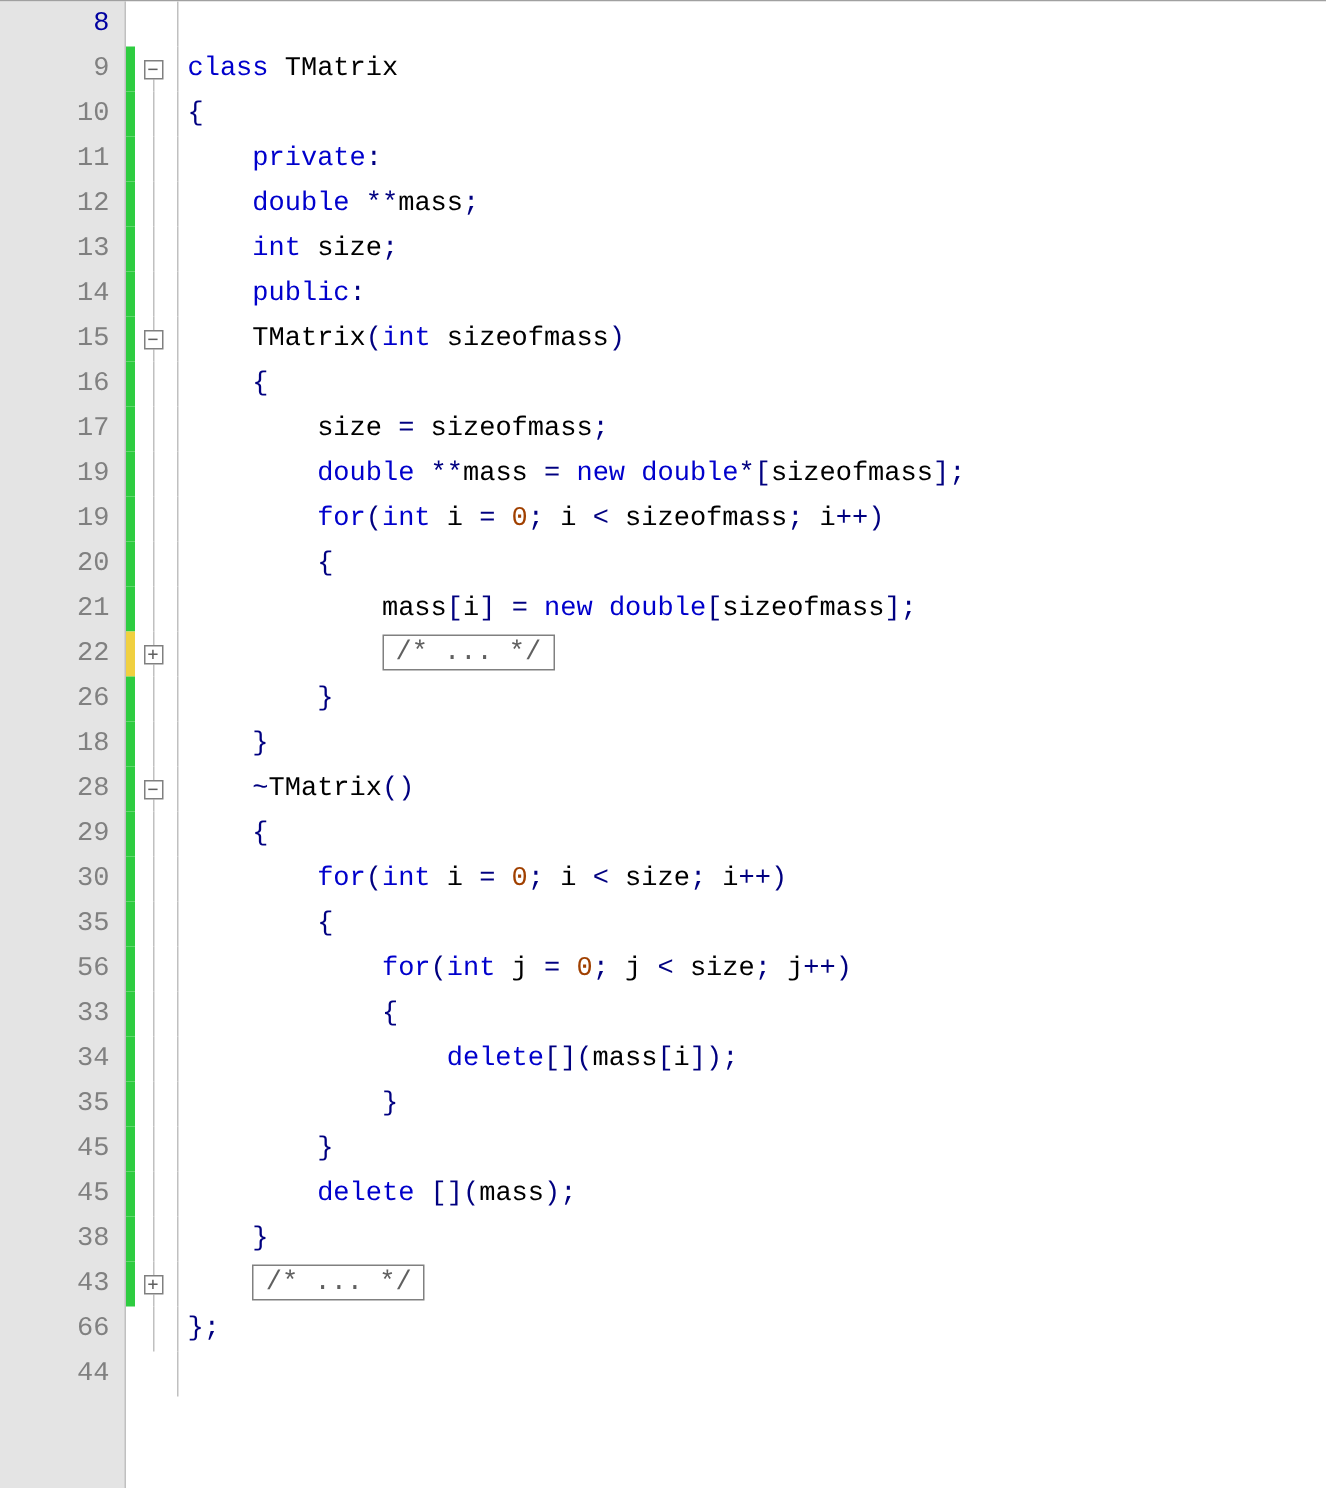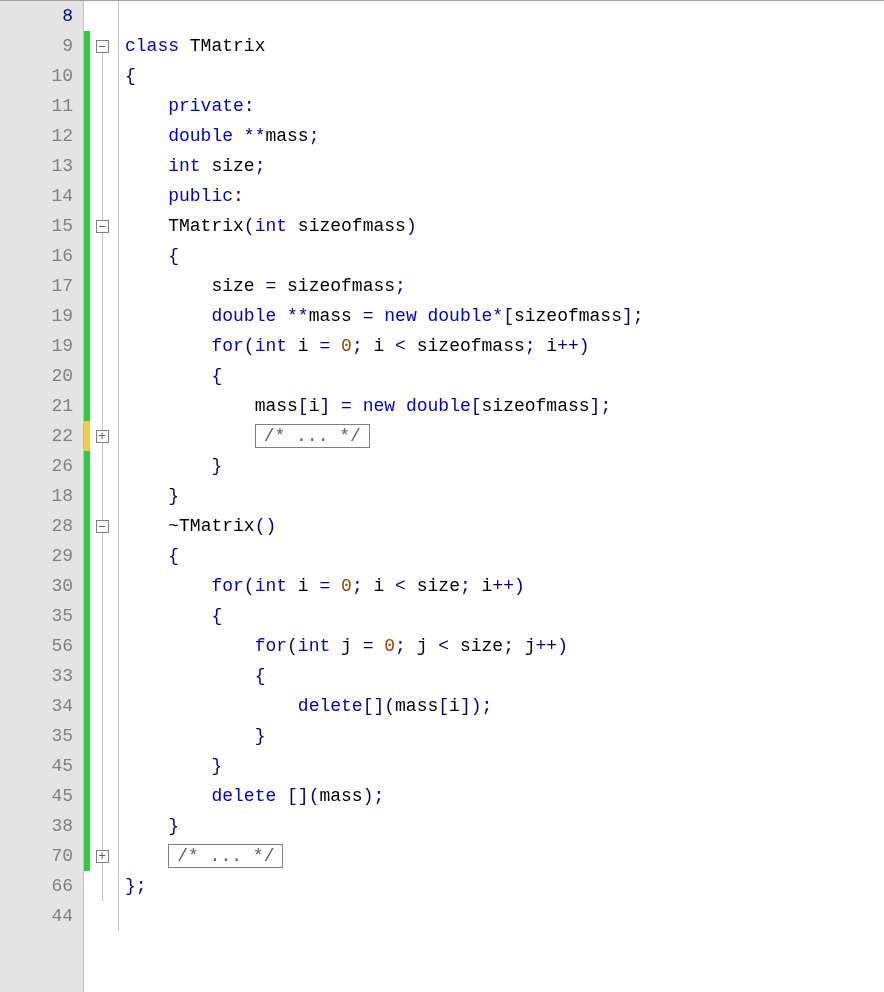--- a/index.html
+++ b/index.html
@@ -134,21 +134,21 @@
       <div class="ln">29</div>
       <div class="ln">30</div>
       <div class="ln">35</div>
       <div class="ln">56</div>
       <div class="ln">33</div>
       <div class="ln">34</div>
       <div class="ln">35</div>
       <div class="ln">45</div>
       <div class="ln">45</div>
       <div class="ln">38</div>
-      <div class="ln">70</div>
+      <div class="ln">43</div>
       <div class="ln">66</div>
       <div class="ln">44</div>
     </div>
   <div class="change-bar">
       <div class="bar "></div>
       <div class="bar green"></div>
       <div class="bar green"></div>
       <div class="bar green"></div>
       <div class="bar green"></div>
       <div class="bar green"></div>

